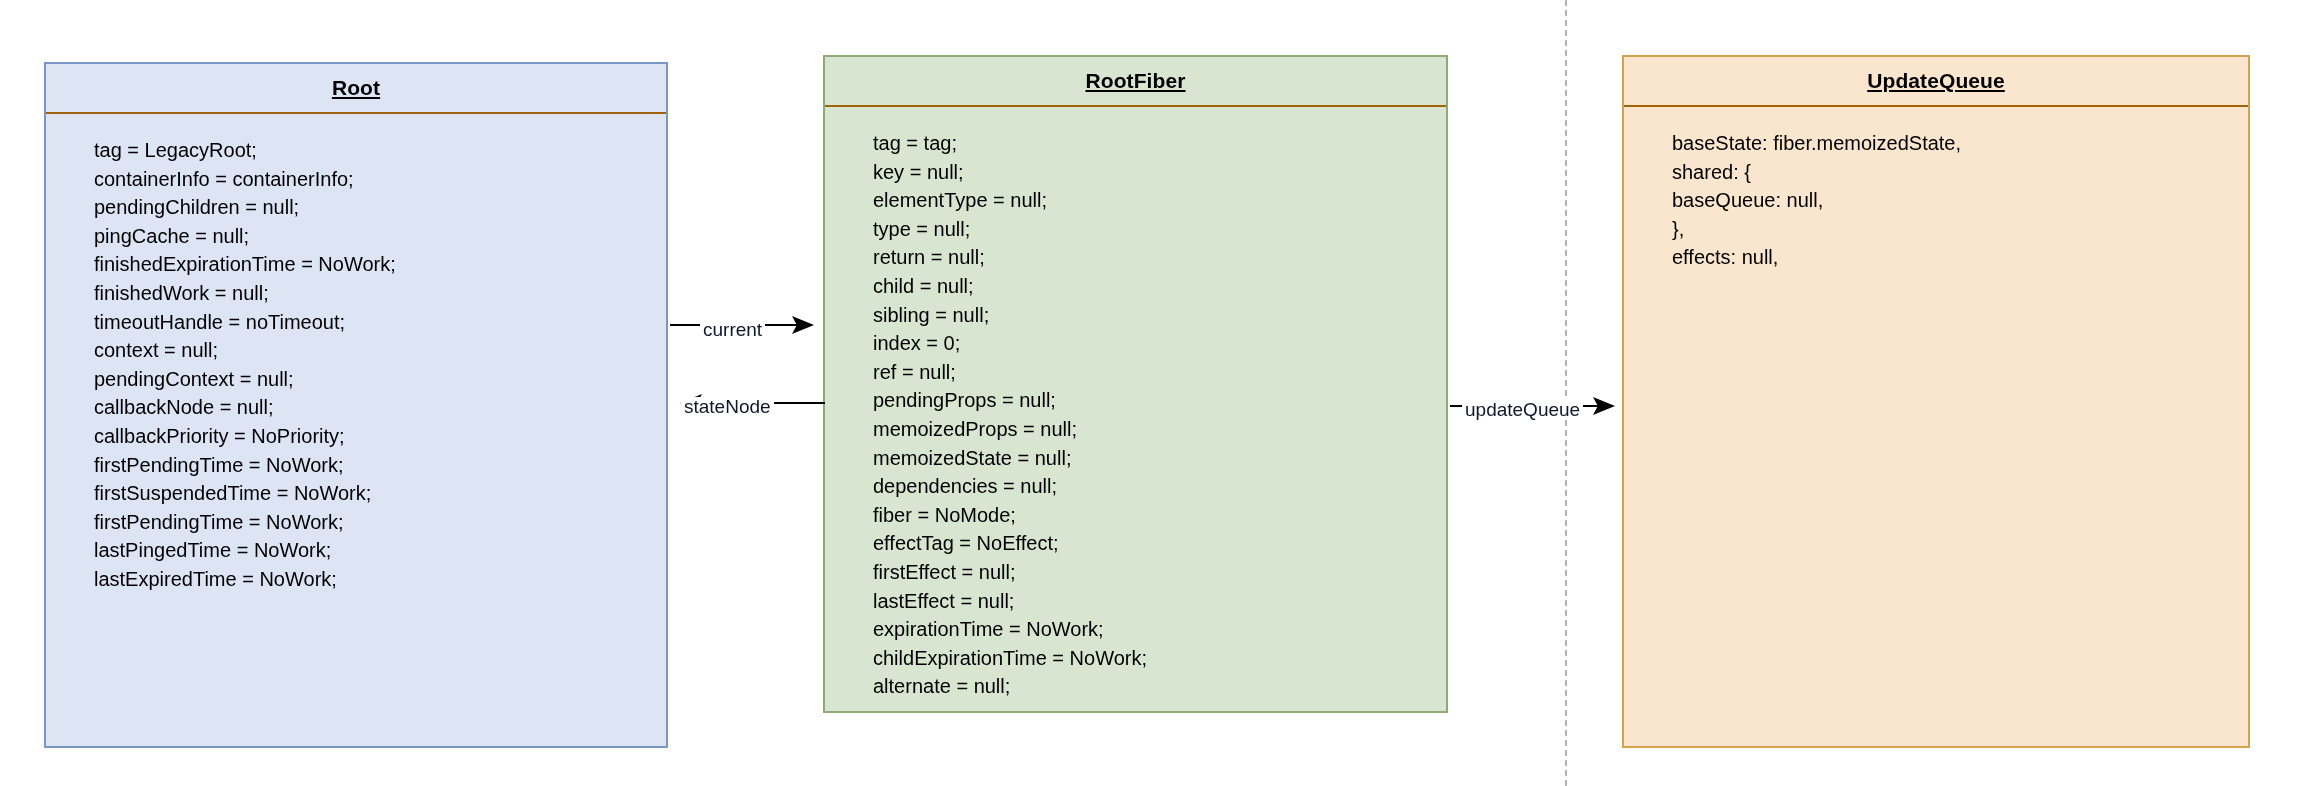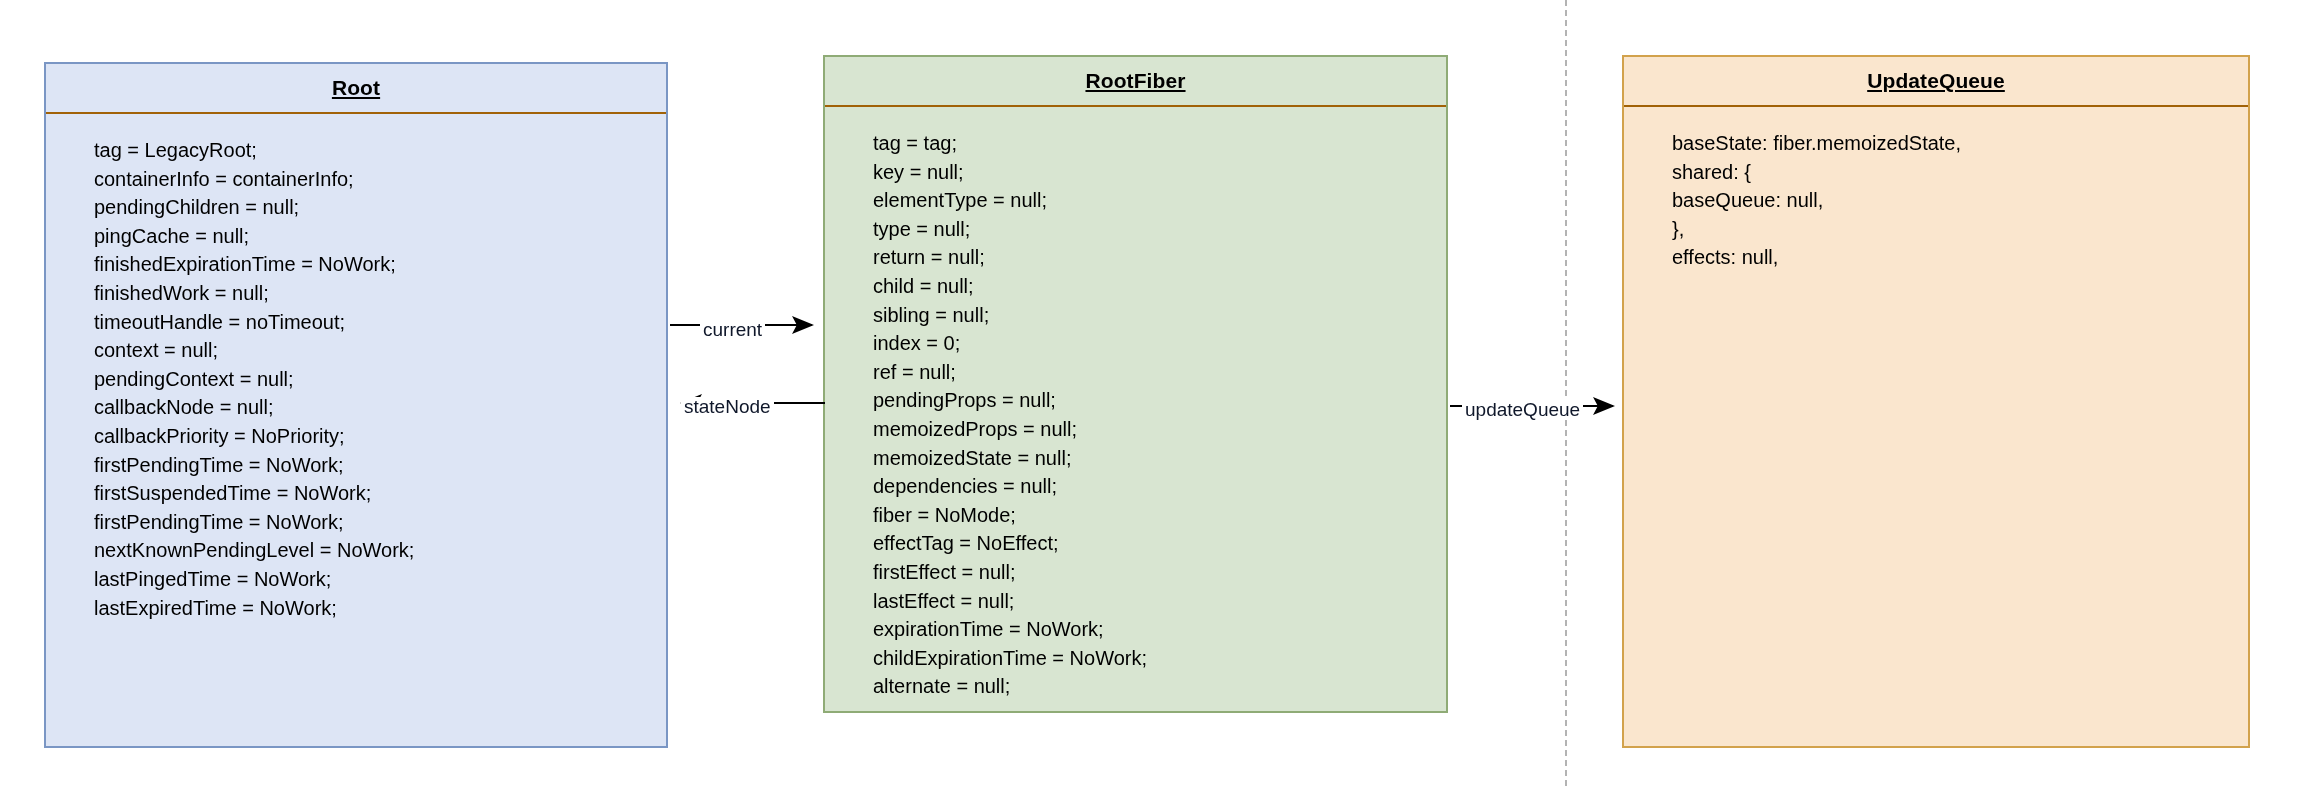--- a/index.html
+++ b/index.html
@@ -132,21 +132,20 @@
       <div class="uml-line">finishedExpirationTime = NoWork;</div>
       <div class="uml-line">finishedWork = null;</div>
       <div class="uml-line">timeoutHandle = noTimeout;</div>
       <div class="uml-line">context = null;</div>
       <div class="uml-line">pendingContext = null;</div>
       <div class="uml-line">callbackNode = null;</div>
       <div class="uml-line">callbackPriority = NoPriority;</div>
       <div class="uml-line">firstPendingTime = NoWork;</div>
       <div class="uml-line">firstSuspendedTime = NoWork;</div>
       <div class="uml-line">firstPendingTime = NoWork;</div>
-      <div class="uml-line">nextKnownPendingLevel = NoWork;</div>
       <div class="uml-line">lastPingedTime = NoWork;</div>
       <div class="uml-line">lastExpiredTime = NoWork;</div>
     </div>
   </div>
 
   <div class="uml-box box-rootfiber">
     <div class="uml-header">
       <span class="uml-title">RootFiber</span>
     </div>
     <div class="uml-body">

